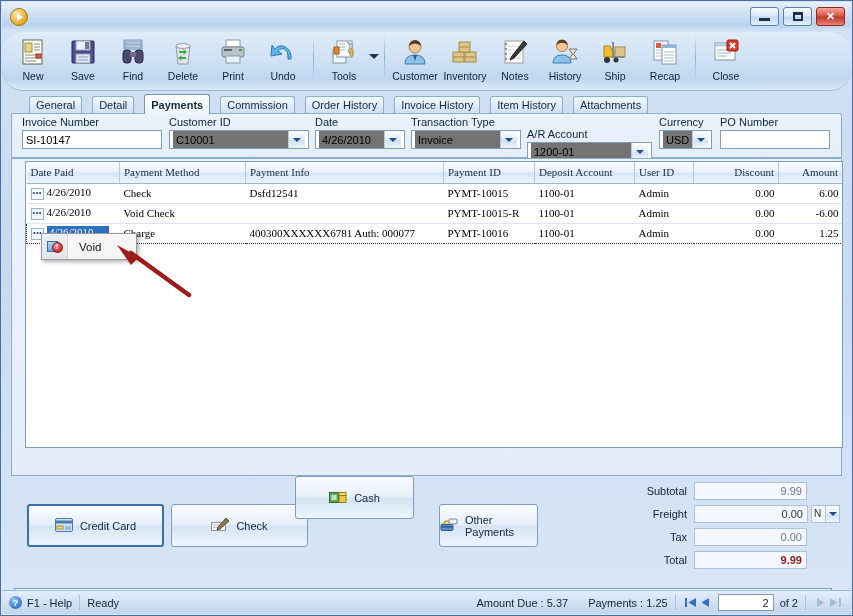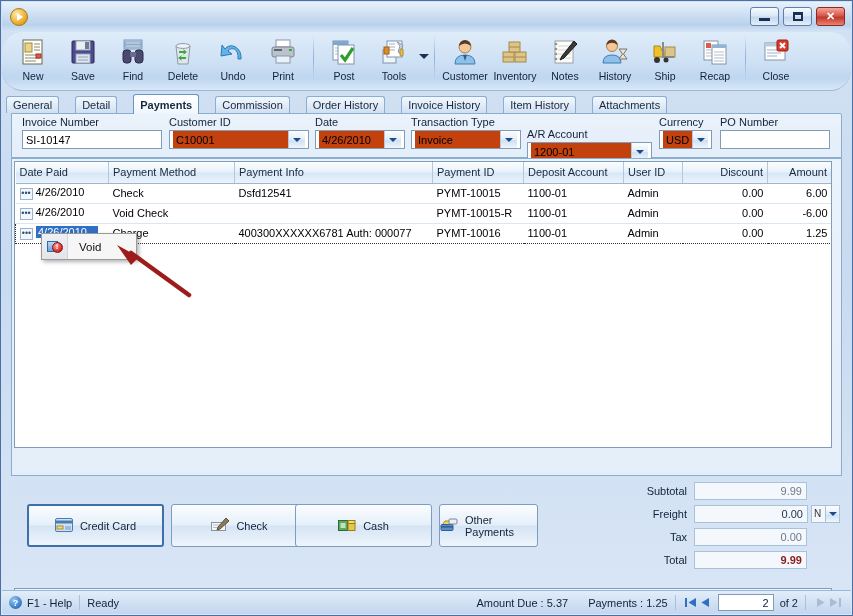--- a/index.html
+++ b/index.html
@@ -69,22 +69,22 @@
     padding-top:3px; cursor:default;
   }
   .tbtn .lbl { font-size:10.5px; color:#11223a; margin-top:2px; }
   .tbtn .ico { height:33px; display:flex; align-items:center; justify-content:center; }
   .tsep { width:1px; height:46px; margin:3px 5px 0 5px;
           background: linear-gradient(180deg,rgba(255,255,255,0),#8fb0d4,rgba(255,255,255,0)); }
   .tcaret { width:10px; align-self:center; margin-top:-10px; }
 
   
   #tabs {
-    position:absolute; left:5px; top:94px; height:18px;
-    display:flex; align-items:flex-end; gap:16px; z-index:4;text-align:center;
+    position:absolute; left:28px; top:94px; height:18px;
+    display:flex; align-items:flex-end; gap:10px; z-index:4;text-align:center;
   }
   .tab {
     height:17px; padding:0 6px;
     background: linear-gradient(180deg,#f2f7fd 0%, #dfeaf7 60%, #cfdff1 100%);
     border:1px solid #8badd0; border-bottom:none;
     border-radius:3px 3px 0 0;
     display:flex; align-items:center;
     font-size:11px; color:#16293f; cursor:default;
   }
   .tab.active {
@@ -103,36 +103,37 @@
     border-radius:0 2px 0 0;
   }
   .fld { position:absolute; }
   .fld .flabel { font-size:11px; color:#11223a; display:block; margin-bottom:2px; }
   .inp {
     height:19px; background:#fff; border:1px solid #7f9db9;
     display:flex; align-items:center; padding:0 3px;
     font-size:11px; color:#000;
   }
   .combo { display:flex; align-items:stretch; }
-  .combo .txt { flex:1; background:#c2410c; display:flex; align-items:center; padding:0 3px; }
+  .combo .txt { flex:1; background:#737373; display:flex; align-items:center; padding:0 3px; }
   .combo .arrow {
     width:17px; border-left:1px solid #b6c9de;
     background: linear-gradient(180deg,#fbfdff 0%,#e3edf8 50%,#cfe0f2 55%,#eff5fc 100%);
     display:flex; align-items:center; justify-content:center;
   }
   .dncaret { width:0;height:0;border-left:4px solid transparent;border-right:4px solid transparent;border-top:4px solid #1b4a8a; }
   #gridpanelbg {
     position:absolute; left:10px; top:157px; right:10px; height:318px;
     background: linear-gradient(180deg,#eaf2fb,#e4eef9);
     border:1px solid #8badd0;
   }
   #grid {
-    position:absolute; left:13px; top:160px; width:818px; height:287px;
+    position:absolute; left:24px; top:160px; width:818px; height:287px;
     background:#fff; border:1px solid #7f9db9;
     overflow:hidden;
+    font-family:Liberation Serif, serif;
   }
   table.g { border-collapse:collapse; width:100%; table-layout:fixed; }
   table.g th {
     height:21px; padding:0 4px;
     background: linear-gradient(180deg,#fbfdff 0%,#e7f0fa 48%,#d8e6f5 52%,#eaf3fc 100%);
     border-right:1px solid #b3c8de; border-bottom:1px solid #9bb6d2;
     font-size:11px; font-weight:normal; color:#16293f; text-align:left;
     white-space:nowrap; overflow:hidden;
   }
   table.g th.r { text-align:right; }
@@ -328,57 +329,41 @@
           <path d="M11 14 h5 l-1 -2 4 3 -4 3 1 -2 h-5z" fill="#3fa53f"></path>
           <path d="M18 22 h-5 l1 2 -4 -3 4 -3 -1 2 h5z" fill="#3fa53f"></path>
         </svg>
       </div>
       <div class="lbl">Delete</div>
     </div>
 
     <div class="tbtn">
       <div class="ico">
         <svg width="30" height="30" viewBox="0 0 30 30">
-          <path d="M23 22 C24 10 12 5 7 12 L4 8 L3 19 L14 17 L10 14 C14 9 21 12 20 22 Z" fill="#63b2e8" stroke="#2b7ab5" stroke-width="1"></path>
-        </svg>
-      </div>
-      <div class="lbl">Undo</div>
-    </div>
-
-    <div class="tbtn">
-      <div class="ico">
-        <svg width="30" height="30" viewBox="0 0 30 30">
           <rect x="8" y="3" width="14" height="7" fill="#fff" stroke="#8e98a4"></rect>
           <rect x="4" y="10" width="22" height="10" rx="2" fill="#b9c2cd" stroke="#7b848f"></rect>
           <rect x="6" y="12" width="8" height="2" fill="#5b6672"></rect>
           <rect x="21" y="12" width="3" height="2" fill="#3fa53f"></rect>
           <rect x="8" y="19" width="14" height="7" fill="#e8f2fb" stroke="#8e98a4"></rect>
         </svg>
       </div>
       <div class="lbl">Print</div>
     </div>
 
+    <div class="tbtn">
+      <div class="ico">
+        <svg width="30" height="30" viewBox="0 0 30 30">
+          <path d="M23 22 C24 10 12 5 7 12 L4 8 L3 19 L14 17 L10 14 C14 9 21 12 20 22 Z" fill="#63b2e8" stroke="#2b7ab5" stroke-width="1"></path>
+        </svg>
+      </div>
+      <div class="lbl">Undo</div>
+    </div>
+
     <div class="tsep"></div>
 
-    <div class="tbtn">
-      <div class="ico">
-        <svg width="30" height="30" viewBox="0 0 30 30">
-          <rect x="4" y="4" width="15" height="19" fill="#fff" stroke="#8094aa"></rect>
-          <rect x="4" y="4" width="15" height="4" fill="#7fa8cf"></rect>
-          <g stroke="#a9bbcd">
-              <line x1="6" y1="11" x2="17" y2="11"></line>
-              <line x1="6" y1="14" x2="17" y2="14"></line>
-              <line x1="6" y1="17" x2="17" y2="17"></line>
-            </g>
-          <rect x="9" y="8" width="16" height="19" fill="#fff" stroke="#8094aa"></rect>
-          <path d="M12 18 l4 5 8 -12" stroke="#2f9e2f" stroke-width="3.2" fill="none"></path>
-        </svg>
-      </div>
-      <div class="lbl">Post</div>
-    </div>
 
     <div class="tbtn">
       <div class="ico">
         <svg width="30" height="30" viewBox="0 0 30 30">
           <rect x="4" y="13" width="13" height="13" fill="#f0f4f8" stroke="#8094aa"></rect>
           <rect x="8" y="4" width="15" height="16" fill="#fff" stroke="#8094aa"></rect>
           <g stroke="#9bb0c4">
               <line x1="10" y1="7" x2="16" y2="7"></line>
               <line x1="10" y1="10" x2="16" y2="10"></line>
               <line x1="10" y1="13" x2="16" y2="13"></line>
@@ -724,21 +709,21 @@
         <g stroke="#b7c0ca">
             <line x1="2" y1="7" x2="11" y2="7"></line>
             <line x1="2" y1="9.5" x2="8" y2="9.5"></line>
           </g>
         <path d="M15 0 L18 3 L9 11 L6 12 L7 9 Z" fill="#8a7a5a" stroke="#5f5238"></path>
       </svg>
     </span>
     <span>Check</span>
   </div>
 
-  <div class="pbtn" style="left:294px; top:503px; width:137px;">
+  <div class="pbtn" style="left:294px; top:475px; width:119px;">
     <span>
       <svg width="18" height="14" viewBox="0 0 18 14">
         <rect x="0.5" y="2.5" width="9" height="10" fill="#5fa85f" stroke="#2f6b2f"></rect>
         <rect x="2.5" y="5" width="5" height="5" fill="#bfe3bf"></rect>
         <rect x="10" y="5.5" width="7" height="7" fill="#e8c84a" stroke="#9a7f10"></rect>
         <rect x="10" y="2.5" width="7" height="3" fill="#f0dc78" stroke="#9a7f10"></rect>
       </svg>
     </span>
     <span>Cash</span>
   </div>

